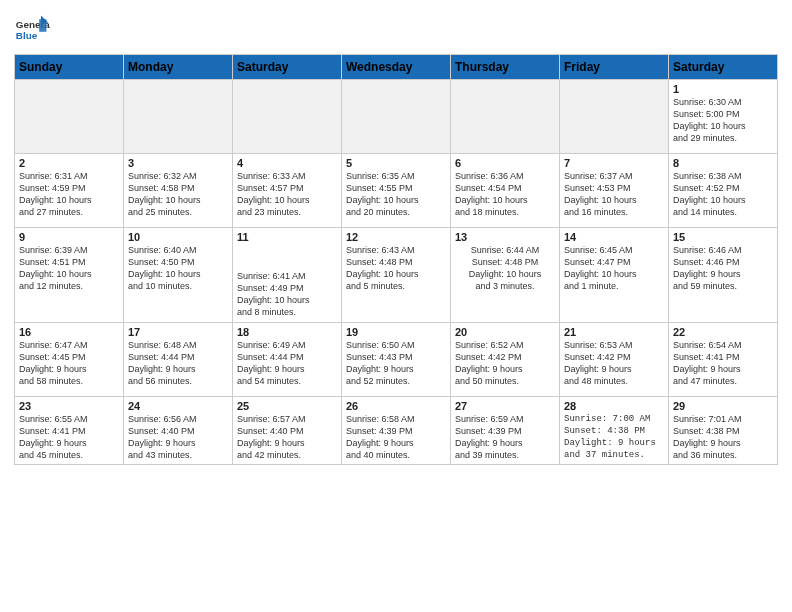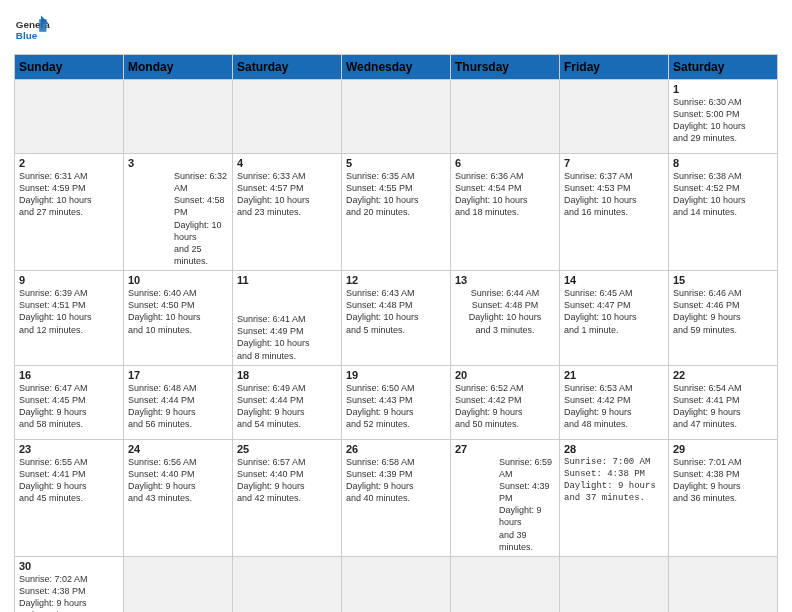--- a/index.html
+++ b/index.html
@@ -134,21 +134,21 @@
         <tr>
           <td>
             <span class="day-num">2</span>
             <div class="day-info" style="white-space: pre-line;">Sunrise: 6:31 AM
 Sunset: 4:59 PM
 Daylight: 10 hours
 and 27 minutes.</div>
           </td>
           <td>
             <span class="day-num">3</span>
-            <div class="day-info" style="white-space: pre-line; margin-left: 46px;">Sunrise: 6:32 AM
+            <div class="day-info" style="white-space: pre-line;">Sunrise: 6:32 AM
 Sunset: 4:58 PM
 Daylight: 10 hours
 and 25 minutes.</div>
           </td>
           <td>
             <span class="day-num">4</span>
             <div class="day-info" style="white-space: pre-line;">Sunrise: 6:33 AM
 Sunset: 4:57 PM
 Daylight: 10 hours
 and 23 minutes.</div>
@@ -308,50 +308,35 @@
           </td>
           <td>
             <span class="day-num">26</span>
             <div class="day-info" style="white-space: pre-line;">Sunrise: 6:58 AM
 Sunset: 4:39 PM
 Daylight: 9 hours
 and 40 minutes.</div>
           </td>
           <td>
             <span class="day-num">27</span>
-            <div class="day-info" style="white-space: pre-line; margin-left: 44px;">Sunrise: 6:59 AM
+            <div class="day-info" style="white-space: pre-line;">Sunrise: 6:59 AM
 Sunset: 4:39 PM
 Daylight: 9 hours
 and 39 minutes.</div>
           </td>
           <td>
             <span class="day-num">28</span>
             <div class="day-info" style="white-space: pre-line; font-family: Liberation Mono, monospace;">Sunrise: 7:00 AM
 Sunset: 4:38 PM
 Daylight: 9 hours
 and 37 minutes.</div>
           </td>
           <td>
             <span class="day-num">29</span>
             <div class="day-info" style="white-space: pre-line;">Sunrise: 7:01 AM
 Sunset: 4:38 PM
 Daylight: 9 hours
 and 36 minutes.</div>
           </td>
-        </tr>
-        <tr>
-          <td>
-            <span class="day-num">30</span>
-            <div class="day-info" style="white-space: pre-line;">Sunrise: 7:02 AM
-Sunset: 4:38 PM
-Daylight: 9 hours
-and 35 minutes.</div>
-          </td>
-          <td class="empty"></td>
-          <td class="empty"></td>
-          <td class="empty"></td>
-          <td class="empty"></td>
-          <td class="empty"></td>
-          <td class="empty"></td>
         </tr>
       </tbody>
   </table>
 </div>
 
 </body></html>

